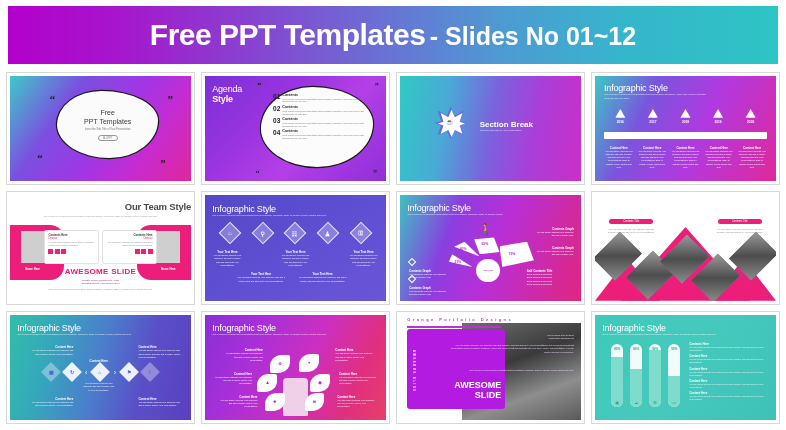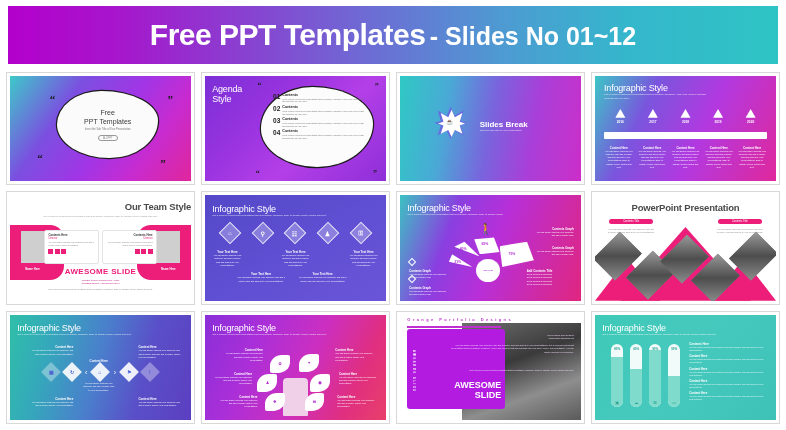--- a/index.html
+++ b/index.html
@@ -237,21 +237,21 @@
           <div class="st">Insert the Sub Title of Your Presentation</div>
           <div class="pill">ALLPPT</div>
         </div>
       </div>
     </div>
 
     <div class="slide">
       <div class="sc s2 dots" style="color:rgba(255,255,255,.3)">
         <div style="position:absolute;left:4%;top:8%;">
           <div class="ttl" style="font-size:9px;font-weight:normal;">Agenda</div>
-          <div class="ttl" style="font-size:9px;font-weight:normal;">Style</div>
+          <div class="ttl" style="font-size:9px;font-weight:bold;">Style</div>
         </div>
         <div class="qm" style="left:29%;top:5%;font-size:8px;">“</div>
         <div class="qm" style="right:4%;top:6%;font-size:8px;">”</div>
         <div class="qm" style="left:28%;bottom:3%;font-size:8px;">“</div>
         <div class="qm" style="right:5%;bottom:3%;font-size:8px;">”</div>
         <div class="blob">
           <div class="row">
             <div class="num">01</div>
             <div>
                 <div class="ct">Contents</div>
@@ -282,21 +282,21 @@
         </div>
       </div>
     </div>
 
     <div class="slide">
       <div class="sc s3 diag">
         <div class="star-b"></div>
         <div class="star"></div>
         <div class="cup">☕</div>
         <div class="tx">
-          <div style="font-size:8px;font-weight:bold;">Slides Break</div>
+          <div style="font-size:8px;font-weight:bold;">Section Break</div>
           <div class="sub">Insert the Sub Title of Your Presentation</div>
         </div>
       </div>
     </div>
 
     <div class="slide">
       <div class="sc s4 dots" style="color:rgba(255,255,255,.25)">
         <div style="position:absolute;left:5%;top:7%;width:60%;">
           <div class="ttl" style="font-weight:normal;">Infographic Style</div>
           <div class="sub" style="color:#fff;">Get a modern PowerPoint Presentation that is beautifully designed. I hope and I believe that this Template will your Time.</div>
@@ -474,21 +474,20 @@
           <div class="tiny">Get a modern PowerPoint</div>
         </div>
       </div>
     </div>
 
     <div class="slide">
       <div class="sc s8">
         <div class="tri-big dots" style="color:rgba(255,255,255,.3)"></div>
         <div class="tri-l"></div>
         <div class="tri-r"></div>
-        <h3 class="ttl-dark">PowerPoint Presentation</h3>
         <div class="pillc pl">Contents Title</div>
         <div class="pillc pr">Contents Title</div>
         <div class="pt ptl tiny">You can simply impress your audience and add a unique zing and appeal to your Presentations.</div>
         <div class="pt ptr tiny">You can simply impress your audience and add a unique zing and appeal to your Presentations.</div>
         <div class="dph d1"></div>
         <div class="dph d2"></div>
         <div class="dph d3"></div>
         <div class="dph d4"></div>
         <div class="dph d5"></div>
       </div>

